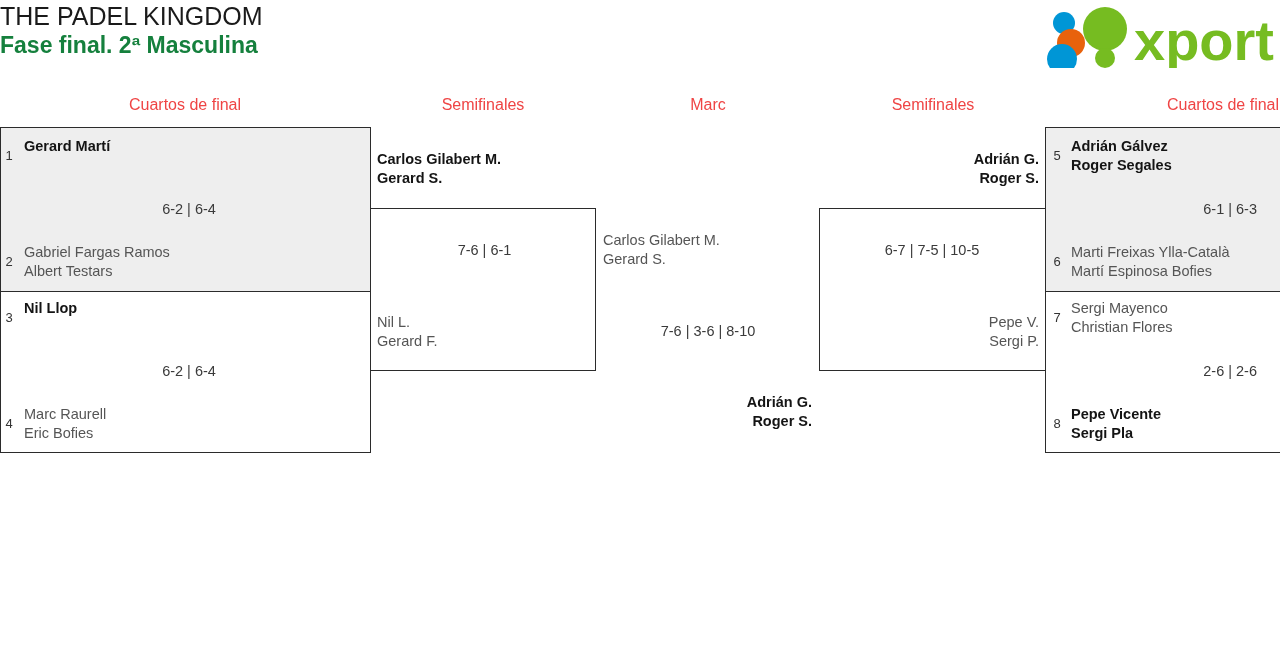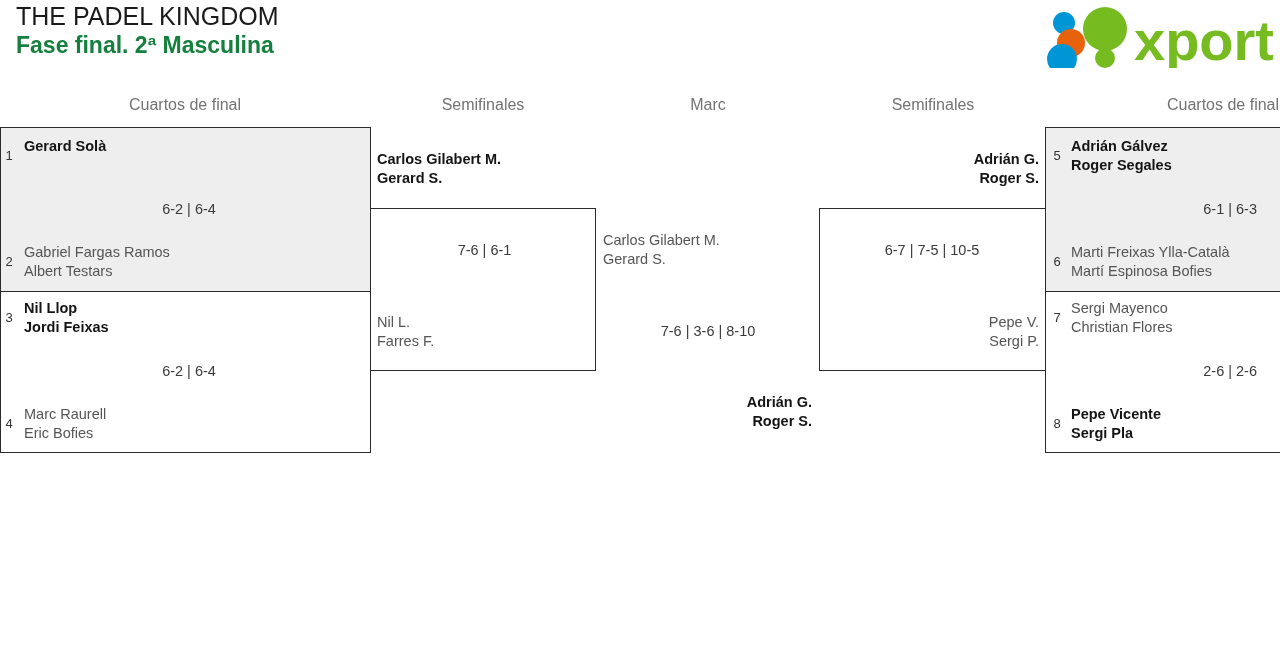--- a/index.html
+++ b/index.html
@@ -19,21 +19,21 @@
   }
 
   
   #header {
     position: absolute;
     left: 0; top: 0;
     width: 1280px; height: 90px;
   }
   #title-block {
     position: absolute;
-    left: 16px; top: 2px;
+    left: 0; top: 2px;
     line-height: 1.18;
   }
   .title-line1 {
     font-size: 25px;
     font-weight: 400;
     color: #1a1a1a;
     white-space: nowrap;
   }
   .title-line2 {
     font-size: 23px;
@@ -49,21 +49,21 @@
     width: 232px; height: 62px;
   }
   #logo svg { display: block; }
 
   
   .round-header {
     position: absolute;
     top: 96px;
     font-size: 16px;
     font-weight: 400;
-    color: #737373;
+    color: #ef4444;
     white-space: nowrap;
     text-align: center;
   }
 
   
   #bracket {
     position: absolute;
     left: 0; top: 0;
     width: 1280px; height: 664px;
   }
@@ -143,53 +143,52 @@
 <div class="round-header" style="left:608px;width:200px;">Marc</div>
 <div class="round-header" style="left:833px;width:200px;">Semifinales</div>
 <div class="round-header" style="left:1123px;width:200px;">Cuartos de final</div>
 
 <div id="bracket">
 
   <div class="match-box shaded" style="left:0px;top:127px;width:371px;height:165px;">
   </div>
   <div class="seed" style="left:0px;top:148px;">1</div>
   <div class="team winner align-left" style="left:24px;top:137px;width:330px;">
-    <span class="nm">Gerard Solà</span>
+    <span class="nm">Gerard Martí</span>
   </div>
   <div class="score align-center" style="left:24px;top:201px;width:330px;">6-2 | 6-4</div>
   <div class="seed" style="left:0px;top:254px;">2</div>
   <div class="team loser align-left" style="left:24px;top:243px;width:330px;">
     <span class="nm">Gabriel Fargas Ramos</span>
     <span class="nm">Albert Testars</span>
   </div>
 
   <div class="match-box" style="left:0px;top:291px;width:371px;height:162px;">
   </div>
   <div class="seed" style="left:0px;top:310px;">3</div>
   <div class="team winner align-left" style="left:24px;top:299px;width:330px;">
     <span class="nm">Nil Llop</span>
-    <span class="nm">Jordi Feixas</span>
   </div>
   <div class="score align-center" style="left:24px;top:363px;width:330px;">6-2 | 6-4</div>
   <div class="seed" style="left:0px;top:416px;">4</div>
   <div class="team loser align-left" style="left:24px;top:405px;width:330px;">
     <span class="nm">Marc Raurell</span>
     <span class="nm">Eric Bofies</span>
   </div>
 
   <div class="match-box" style="left:370px;top:208px;width:226px;height:163px;">
   </div>
   <div class="team winner align-left" style="left:377px;top:150px;width:215px;">
     <span class="nm">Carlos Gilabert M.</span>
     <span class="nm">Gerard S.</span>
   </div>
   <div class="score align-center" style="left:377px;top:242px;width:215px;">7-6 | 6-1</div>
   <div class="team loser align-left" style="left:377px;top:313px;width:215px;">
     <span class="nm">Nil L.</span>
-    <span class="nm">Farres F.</span>
+    <span class="nm">Gerard F.</span>
   </div>
 
   <div class="match-box no-border" style="left:596px;top:208px;width:224px;height:163px;">
   </div>
   <div class="team loser align-left" style="left:603px;top:231px;width:210px;">
     <span class="nm">Carlos Gilabert M.</span>
     <span class="nm">Gerard S.</span>
   </div>
   <div class="score align-center" style="left:603px;top:323px;width:210px;">7-6 | 3-6 | 8-10</div>
   <div class="team winner align-right" style="left:603px;top:393px;width:209px;">

